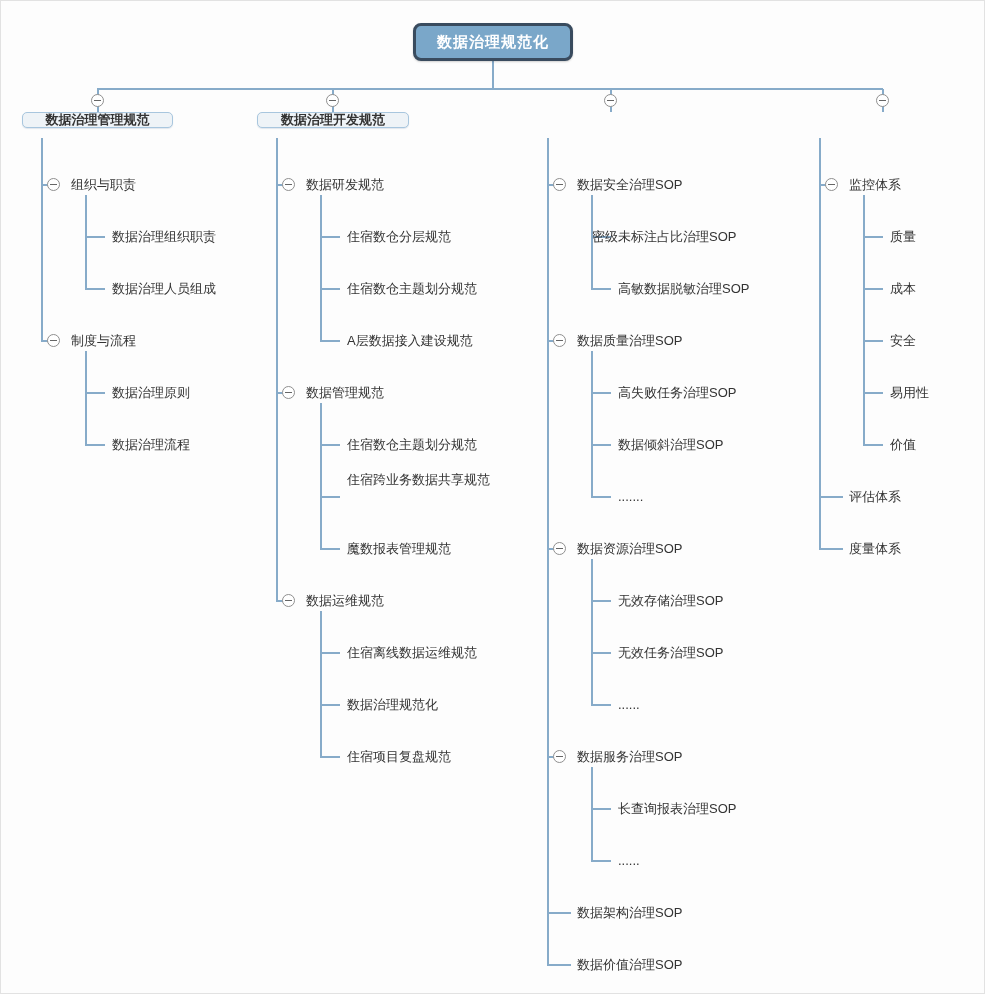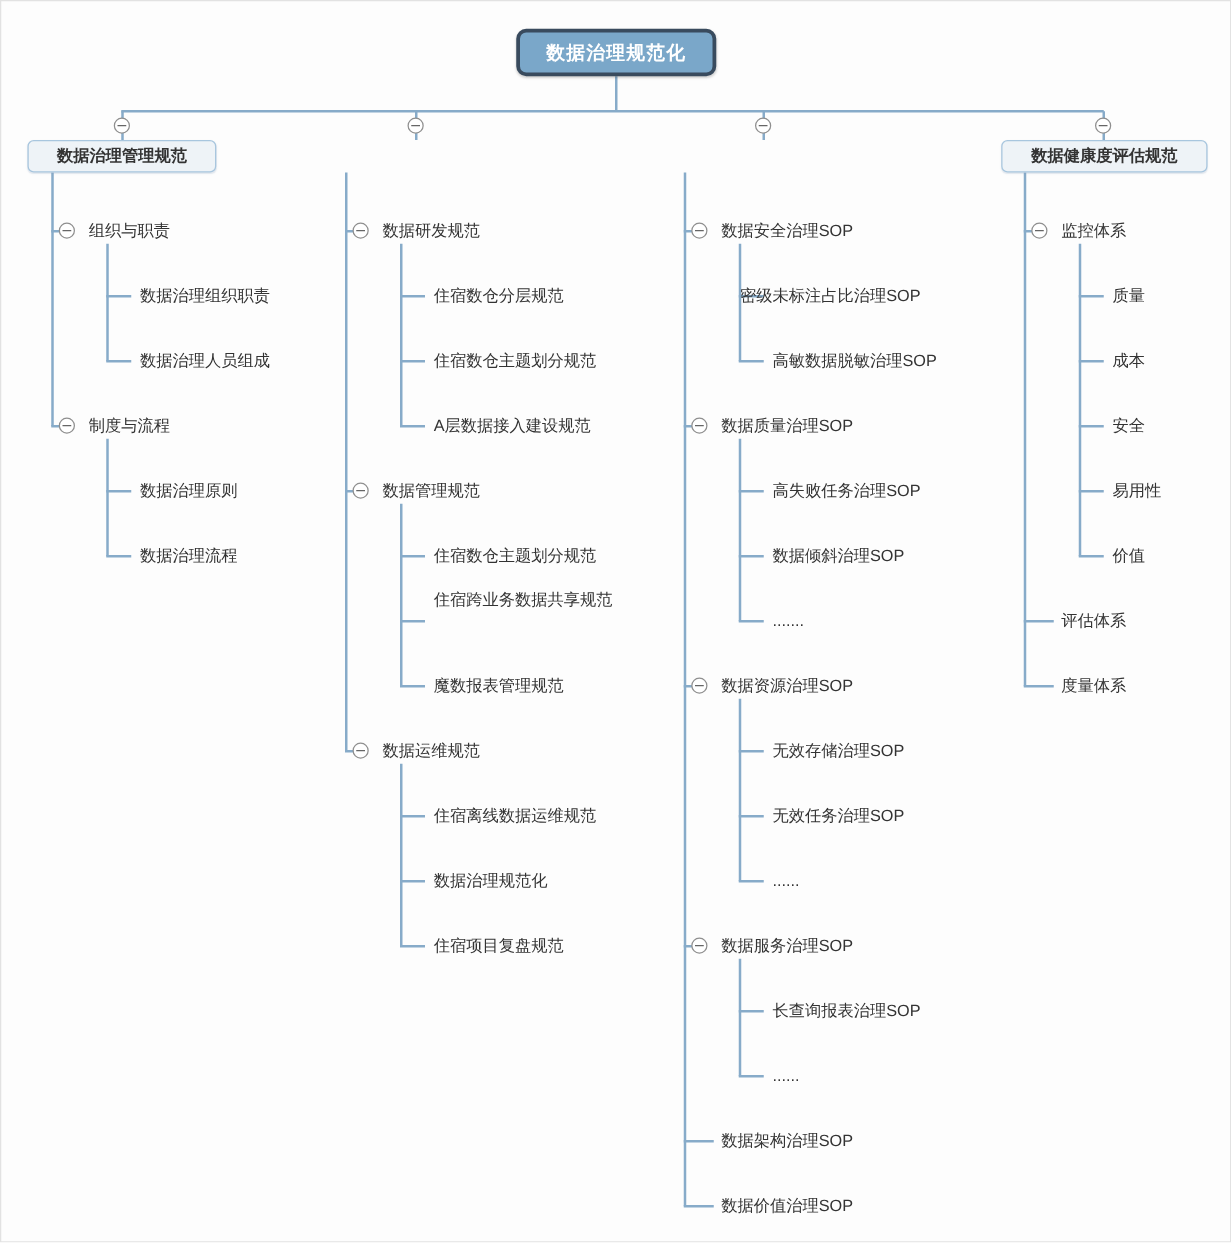--- a/index.html
+++ b/index.html
@@ -19,21 +19,21 @@
     height:1.5px;background:#666;
   }
   .root-box{
     position:absolute;left:412px;top:22px;width:160px;height:38px;
     background:var(--root-fill,#7aa7c9);border:3px solid var(--root-border,#394b5e);
     border-radius:8px;box-sizing:border-box;display:flex;align-items:center;justify-content:center;
     color:#fff;font-weight:bold;font-size:15px;letter-spacing:1px;
     box-shadow:0 1px 2px rgba(0,0,0,0.18);z-index:2;
   }
   .branch-box{
-    position:absolute;top:111px;height:26px;box-sizing:border-box;
+    position:absolute;top:111px;height:16px;box-sizing:border-box;
     background:var(--box-fill,#eef3f7);border:1px solid var(--box-border,#a8c6de);
     border-radius:5px;display:flex;align-items:center;justify-content:center;
     color:var(--text,#333);font-weight:bold;font-size:13px;z-index:2;
     box-shadow:0 1px 1px rgba(140,165,190,0.25);white-space:nowrap;
   }
   .topic{
     position:absolute;font-size:13px;line-height:18px;color:var(--text,#333);
     white-space:nowrap;z-index:2;
   }
 </style>
@@ -49,21 +49,21 @@
   <i class="v" style="left:96px;top:88px;height:23px"></i>
   <i class="v" style="left:331px;top:88px;height:23px"></i>
   <i class="v" style="left:609px;top:88px;height:23px"></i>
   <i class="v" style="left:881px;top:88px;height:23px"></i>
   <span class="cicon" style="left:90px;top:93px"></span>
   <span class="cicon" style="left:325px;top:93px"></span>
   <span class="cicon" style="left:603px;top:93px"></span>
   <span class="cicon" style="left:875px;top:93px"></span>
 
   <div class="branch-box" style="left:21px;width:151px">数据治理管理规范</div>
-  <div class="branch-box" style="left:800px;width:165px">数据健康度评估规范</div>
+  <div class="branch-box" style="left:256px;width:152px">数据治理开发规范</div>
 
   <i class="v" style="left:40px;top:137px;height:203px"></i>
   <i class="v" style="left:275px;top:137px;height:463px"></i>
   <i class="v" style="left:546px;top:137px;height:827px"></i>
   <i class="v" style="left:818px;top:137px;height:411px"></i>
 
   <i class="h" style="left:40px;top:183px;width:8px"></i>
   <span class="cicon" style="left:46px;top:177px"></span>
   <div class="topic" style="left:70px;top:175px">组织与职责</div>
   <i class="v" style="left:84px;top:194px;height:94px"></i>

